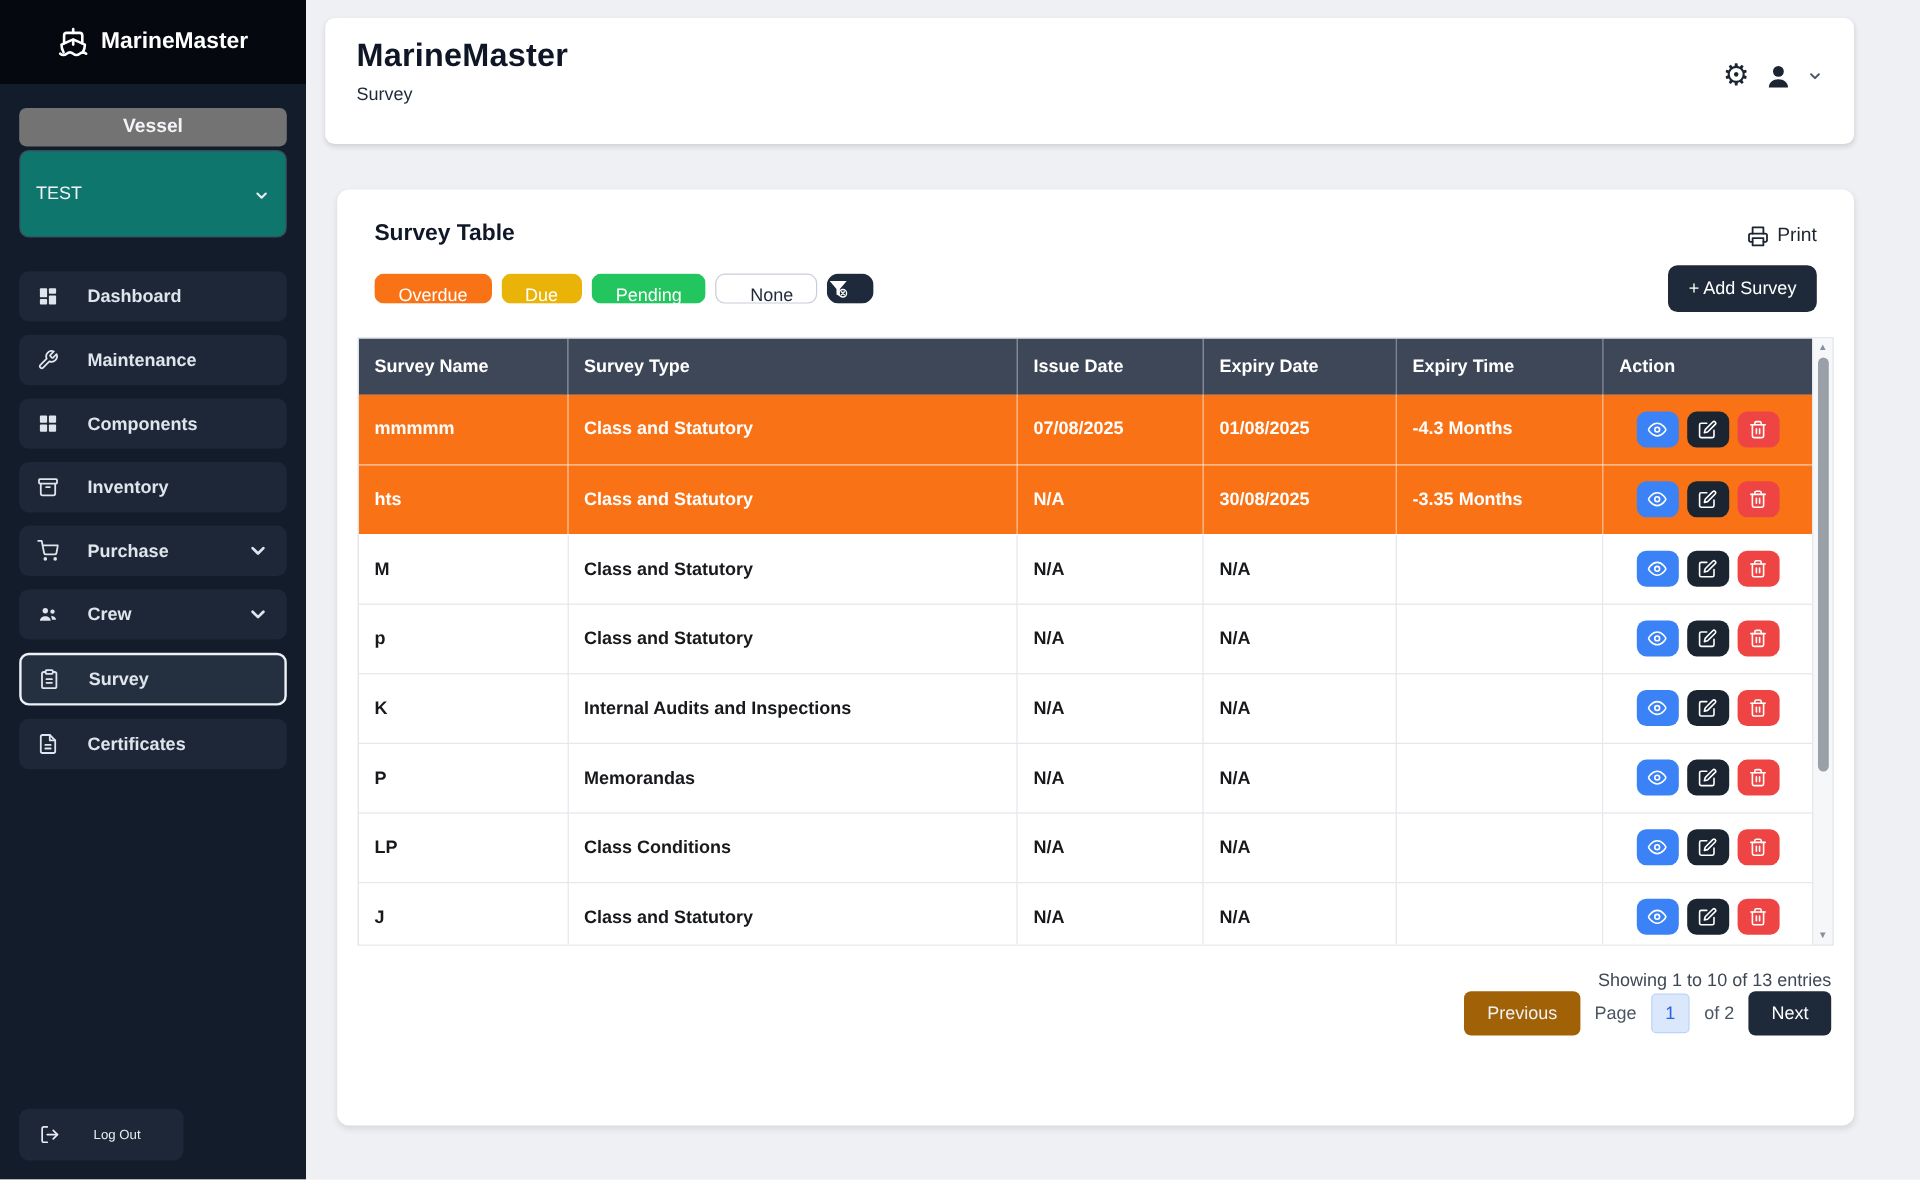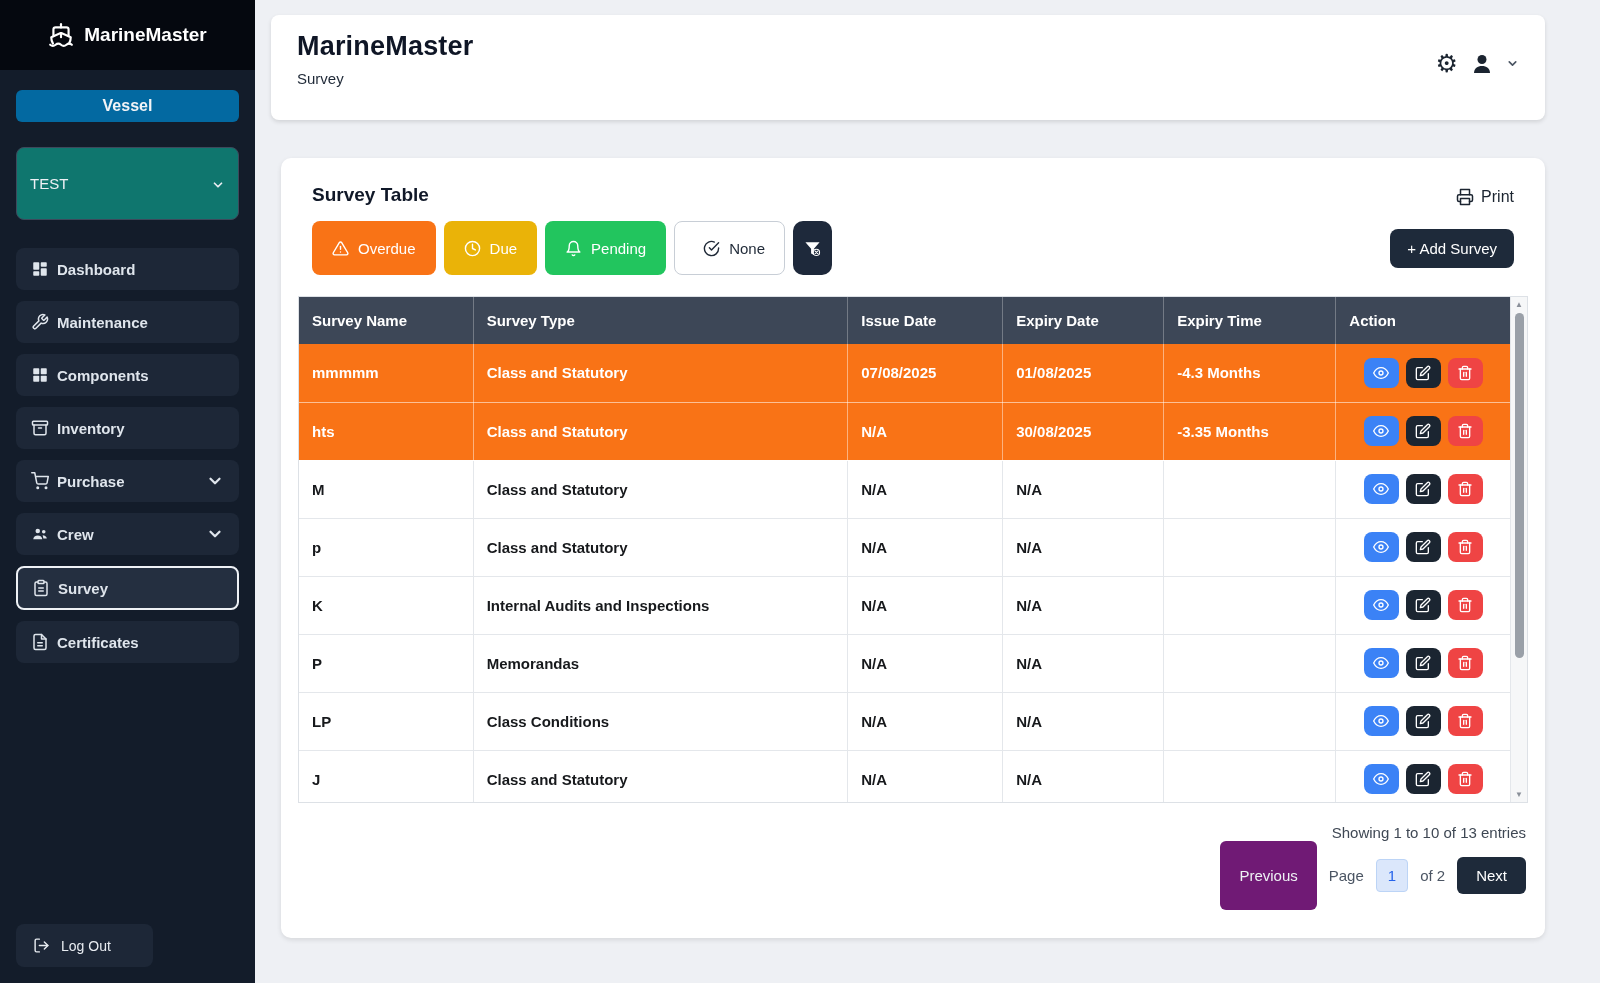--- a/index.html
+++ b/index.html
@@ -5,47 +5,47 @@
   * { margin:0; padding:0; box-sizing:border-box; }
   html,body { width:1600px; height:983px; }
   body { font-family:"Liberation Sans", sans-serif; background:#eef0f4; overflow:hidden; }
   .app { display:flex; width:1600px; height:983px; }
 
   
   .sidebar { width:255px; flex-shrink:0; background:#131c2a; display:flex; flex-direction:column; }
   .brand { height:70px; background:#05080f; display:flex; align-items:center; justify-content:center; gap:10px; color:#fff; font-size:19px; font-weight:bold; }
   .brand svg { width:26px; height:26px; }
   .sidebar-body { flex:1; display:flex; flex-direction:column; padding:20px 16px 16px 16px; overflow:hidden; }
-  .vessel-label { background:#0369a1; color:#f2f4f7; border-radius:6px; text-align:center; padding:7px 0; font-size:16px; font-weight:bold; margin-bottom:25px; }
+  .vessel-label { background:#737373; color:#f2f4f7; border-radius:6px; text-align:center; padding:7px 0; font-size:16px; font-weight:bold; margin-bottom:3px; }
   .vessel-select { background:#0f766e; border:1px solid #3d495c; color:#eef1f5; border-radius:8px; padding:27px 13px; display:flex; align-items:flex-end; justify-content:space-between; font-size:15px; margin-bottom:28px; cursor:pointer; }
-  .nav-item { background:#1d2737; border-radius:8px; padding:12px 15px; display:flex; align-items:center; gap:8px; color:#dfe5ec; font-size:15px; font-weight:600; margin-bottom:11px; cursor:pointer; }
+  .nav-item { background:#1d2737; border-radius:8px; padding:12px 15px; display:flex; align-items:center; gap:24px; color:#dfe5ec; font-size:15px; font-weight:600; margin-bottom:11px; cursor:pointer; }
   .nav-item svg { width:18px; height:18px; flex-shrink:0; }
   .nav-item .chev { margin-left:auto; }
   .nav-item.active { background:#242f40; border:2px solid #eef1f5; padding:11px 14px; }
-  .logout { margin-top:auto; width:137px; background:#1d2737; border-radius:8px; padding:13px 17px; display:flex; align-items:center; gap:11px; color:#e8ecf1; font-size:14px; cursor:pointer; }
+  .logout { margin-top:auto; width:137px; background:#1d2737; border-radius:8px; padding:13px 17px; display:flex; align-items:center; gap:28px; color:#e8ecf1; font-size:11px; cursor:pointer; }
   .logout svg { width:17px; height:17px; }
 
   
   .main { flex:1; padding:15px 55px 20px 16px; overflow:hidden; }
   .header-card { background:#fff; border-radius:8px; box-shadow:0 2px 4px rgba(0,0,0,.12); height:105px; padding:16px 26px; display:flex; justify-content:space-between; align-items:flex-start; }
   .page-title { font-size:27px; font-weight:800; color:#0f1626; letter-spacing:.2px; }
   .page-subtitle { font-size:15px; color:#1f2937; margin-top:8px; }
   .header-icons { display:flex; align-items:center; gap:12px; margin-top:20px; color:#1b2430; }
   .gear { font-size:25px; line-height:1; cursor:pointer; color:#1b2430; }
   .user-ico { cursor:pointer; }
   .hdr-chev { color:#4b5563; }
 
   .survey-card { background:#fff; border-radius:10px; box-shadow:0 2px 5px rgba(0,0,0,.10); margin:38px 0 0 10px; height:780px; padding:26px 17px; }
   .card-row1 { display:flex; justify-content:space-between; align-items:flex-end; padding:0 14px; }
   .card-title { font-size:19px; font-weight:800; color:#101828; }
   .print-btn { display:flex; align-items:center; gap:7px; color:#1b2430; font-size:16px; cursor:pointer; }
   .print-btn svg { width:18px; height:18px; }
   .card-row2 { display:flex; justify-content:space-between; align-items:center; padding:0 14px; margin:15px 0 21px 0; }
   .filters { display:flex; gap:8px; align-items:center; }
-  .fbtn { display:inline-flex; align-items:center; gap:9px; height:54px; padding:0 19px; border-radius:8px; font-size:15px; color:#fff; border:1px solid transparent; cursor:pointer; background:none; font-family:inherit; }
+  .fbtn { display:inline-flex; gap:9px; height:25px; padding:0 19px; border-radius:8px; font-size:15px; color:#fff; border:1px solid transparent; cursor:pointer; background:none; font-family:inherit;flex-direction:column; }
   .fbtn svg { width:17px; height:17px; }
   .fbtn.overdue { background:#f97316; }
   .fbtn.due { background:#eab308; }
   .fbtn.pending { background:#22c55e; }
   .fbtn.none { background:#fff; color:#1f2937; border-color:#c8ced6;padding-left:28px; }
   .fbtn.fx { background:#1e293b; width:39px; padding:0; justify-content:center; border-radius:10px; }
   .add-btn { background:#1e2a3a; color:#fff; font-size:15px; padding:11px 17px; border-radius:8px; border:none; cursor:pointer; font-family:inherit; }
 
   .table-zone { display:flex; border:1px solid #dde1e6; height:507px; overflow:hidden; }
   table { border-collapse:collapse; table-layout:fixed; width:1196px; flex:1; align-self:flex-start; }
@@ -63,21 +63,21 @@
 
   .vscroll { width:17px; background:#f6f7f8; border-left:1px solid #e4e7eb; position:relative; flex-shrink:0; }
   .vs-arrow { position:absolute; left:0; width:100%; text-align:center; font-size:8px; color:#8a9099; cursor:pointer; }
   .vs-arrow.up { top:3px; }
   .vs-arrow.down { bottom:3px; }
   .vs-thumb { position:absolute; left:4px; top:16px; width:9px; height:345px; background:#9aa0a8; border-radius:6px; cursor:pointer; }
 
   .table-footer { display:flex; justify-content:space-between; align-items:flex-end; margin-top:21px; padding:0 2px;flex-direction:column; }
   .showing { color:#3f4854; font-size:15px; }
   .pager { display:flex; align-items:center; gap:12px; }
-  .pg-prev { background:#701a75; color:#eef1f4; font-size:15px; padding:26px 19px; border-radius:6px; border:none; cursor:default; font-family:inherit; }
+  .pg-prev { background:#a16207; color:#eef1f4; font-size:15px; padding:10px 19px; border-radius:6px; border:none; cursor:default; font-family:inherit; }
   .pg-label, .pg-of { color:#4b5563; font-size:15px; }
   .pg-num { background:#dbe7fb; color:#2563eb; border:1px solid #bcd4f6; border-radius:4px; padding:7px 11px; font-size:15px; }
   .pg-next { background:#1e2a3a; color:#fff; font-size:15px; padding:10px 19px; border-radius:6px; border:none; cursor:pointer; font-family:inherit; }
 </style>
 </head>
 <body>
 
 <div class="app">
 
   <aside class="sidebar">

